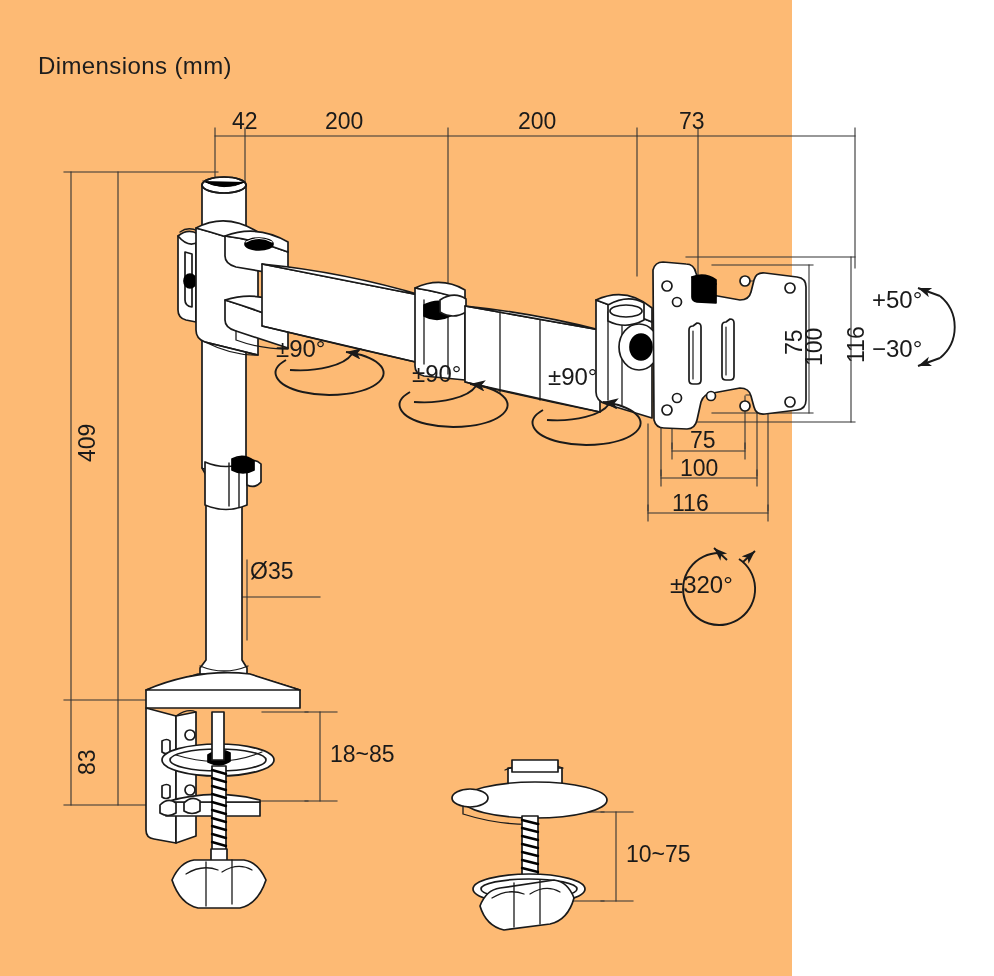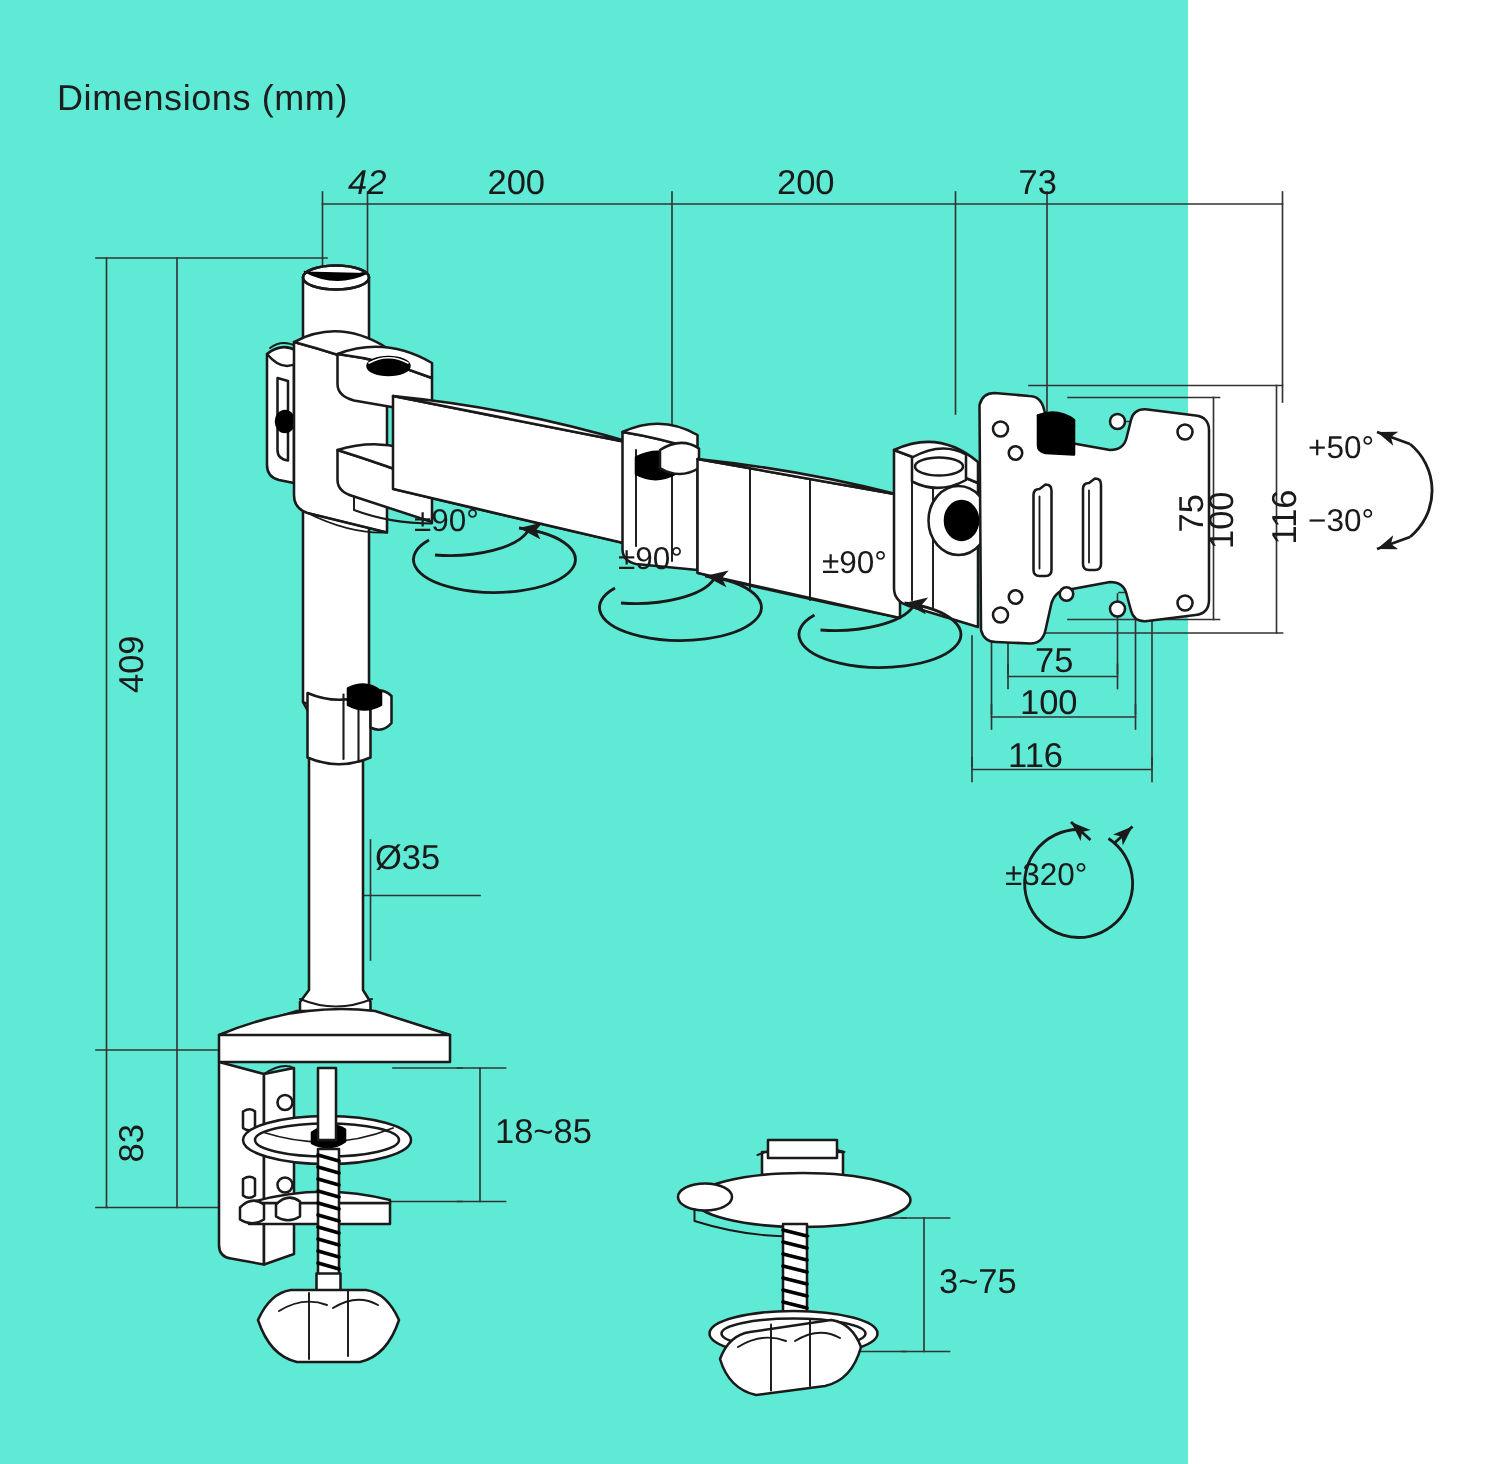--- a/index.html
+++ b/index.html
@@ -13,21 +13,21 @@
     height: 976px;
     font-family: "Liberation Sans", sans-serif;
     color: #1a1a1a;
     overflow: hidden;
     position: relative;
   }
   #sheet {
     position: relative;
     width: 792px;
     height: 976px;
-    background: #5eead4;
+    background: #fdba74;
   }
   #title {
     position: absolute;
     left: 38px;
     top: 52px;
     font-size: 24px;
     letter-spacing: 0.4px;
     color: #1d1d1d;
     white-space: nowrap;
   }
@@ -44,21 +44,21 @@
     color: #1a1a1a;
     white-space: nowrap;
     line-height: 1;
   }
   .dimtext.rot {
     transform-origin: 0 0;
     transform: rotate(-90deg);
   }
   .angletext {
     position: absolute;
-    font-size: 21px;
+    font-size: 24px;
     color: #1a1a1a;
     white-space: nowrap;
     line-height: 1;
   }
 </style>
 </head>
 <body>
 
 <div id="sheet">
 
@@ -351,21 +351,21 @@
     </g>
 
     <g fill="none" stroke="#1a1a1a" stroke-width="1.9">
       <path d="M940 296 a40 40 0 0 1 0 62"></path>
       <path d="M940 296 L918 288" marker-end="url(#arrHeadS)"></path>
       <path d="M940 358 L918 366" marker-end="url(#arrHeadS)"></path>
     </g>
 
   </svg>
 
-  <div class="dimtext" style="left:232px; top:110px;font-style:italic;">42</div>
+  <div class="dimtext" style="left:232px; top:110px;">42</div>
   <div class="dimtext" style="left:325px; top:110px;">200</div>
   <div class="dimtext" style="left:518px; top:110px;">200</div>
   <div class="dimtext" style="left:655px; top:110px;margin-left:24px;">73</div>
 
   <div class="dimtext rot" style="left:76px; top:462px;">409</div>
   <div class="dimtext rot" style="left:76px; top:775px;">83</div>
 
   <div class="dimtext" style="left:250px; top:560px;">Ø35</div>
 
   <div class="dimtext rot" style="left:783px; top:355px;">75</div>
@@ -379,15 +379,15 @@
   <div class="angletext" style="left:872px; top:288px;">+50°</div>
   <div class="angletext" style="left:872px; top:337px;">−30°</div>
 
   <div class="angletext" style="left:276px; top:337px;">±90°</div>
   <div class="angletext" style="left:412px; top:362px;">±90°</div>
   <div class="angletext" style="left:548px; top:365px;">±90°</div>
 
   <div class="angletext" style="left:670px; top:573px;">±320°</div>
 
   <div class="dimtext" style="left:330px; top:743px;">18~85</div>
-  <div class="dimtext" style="left:626px; top:843px;">3~75</div>
+  <div class="dimtext" style="left:626px; top:843px;">10~75</div>
 
 </div>
 
 </body></html>

